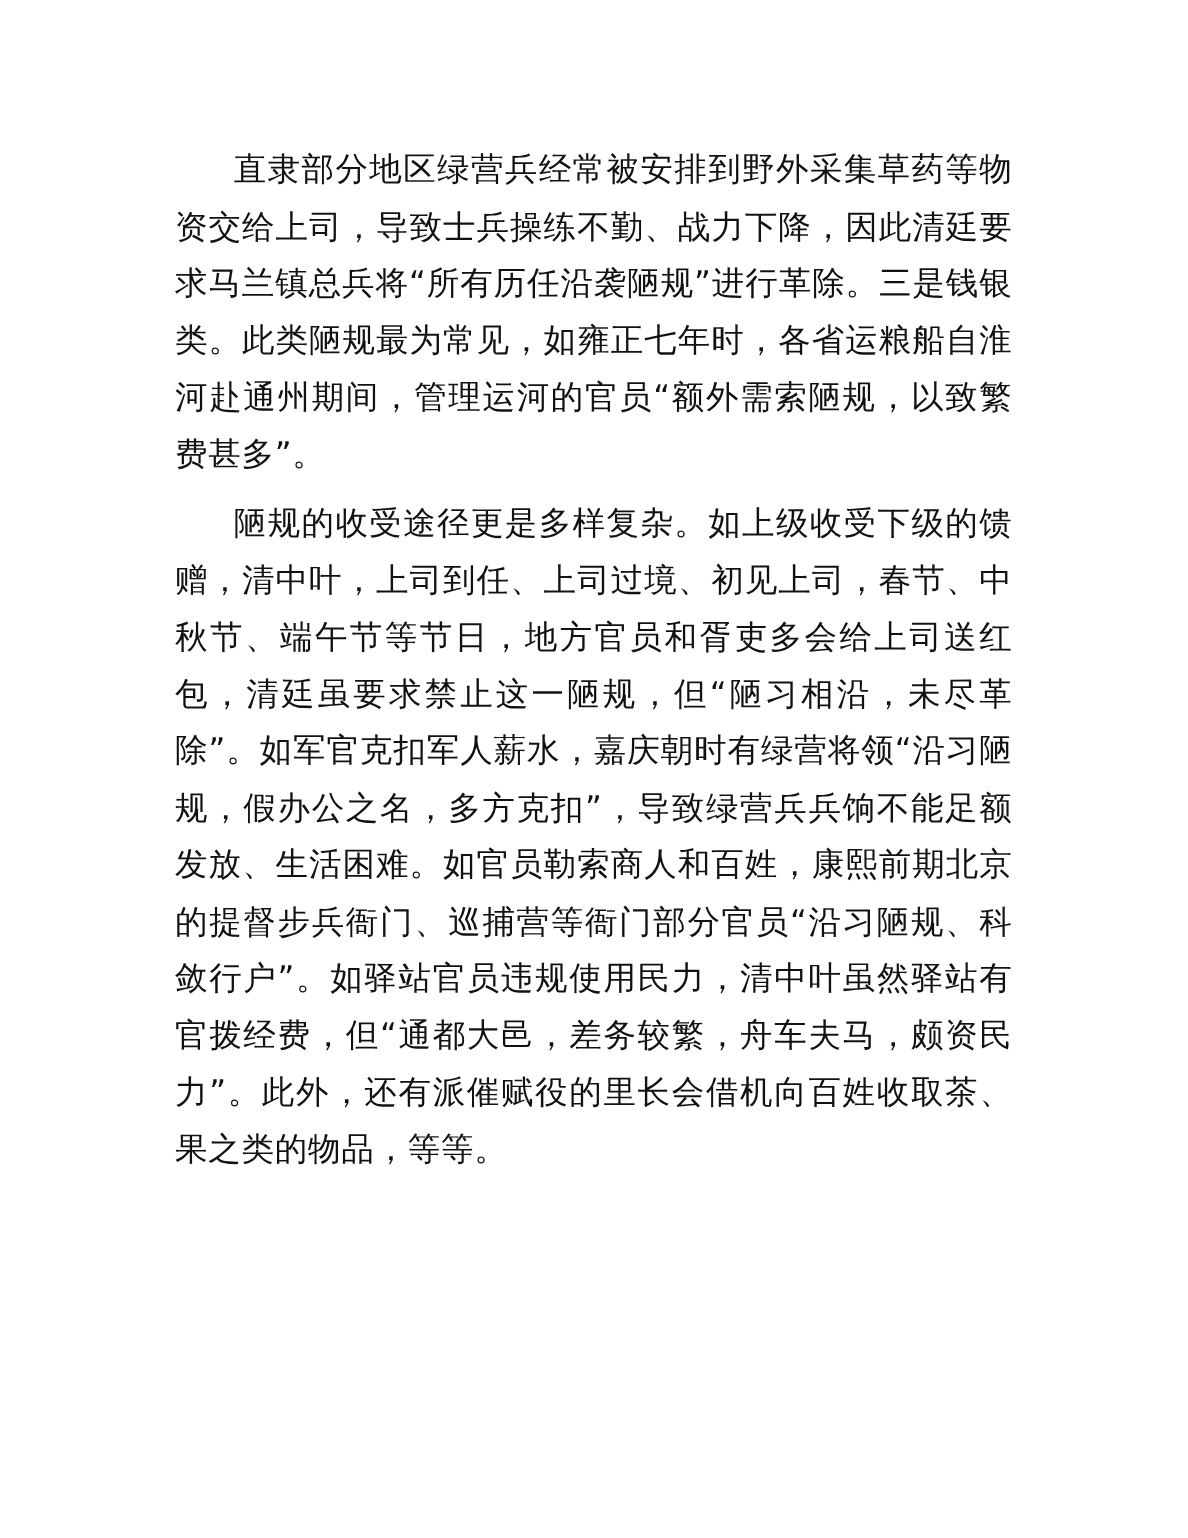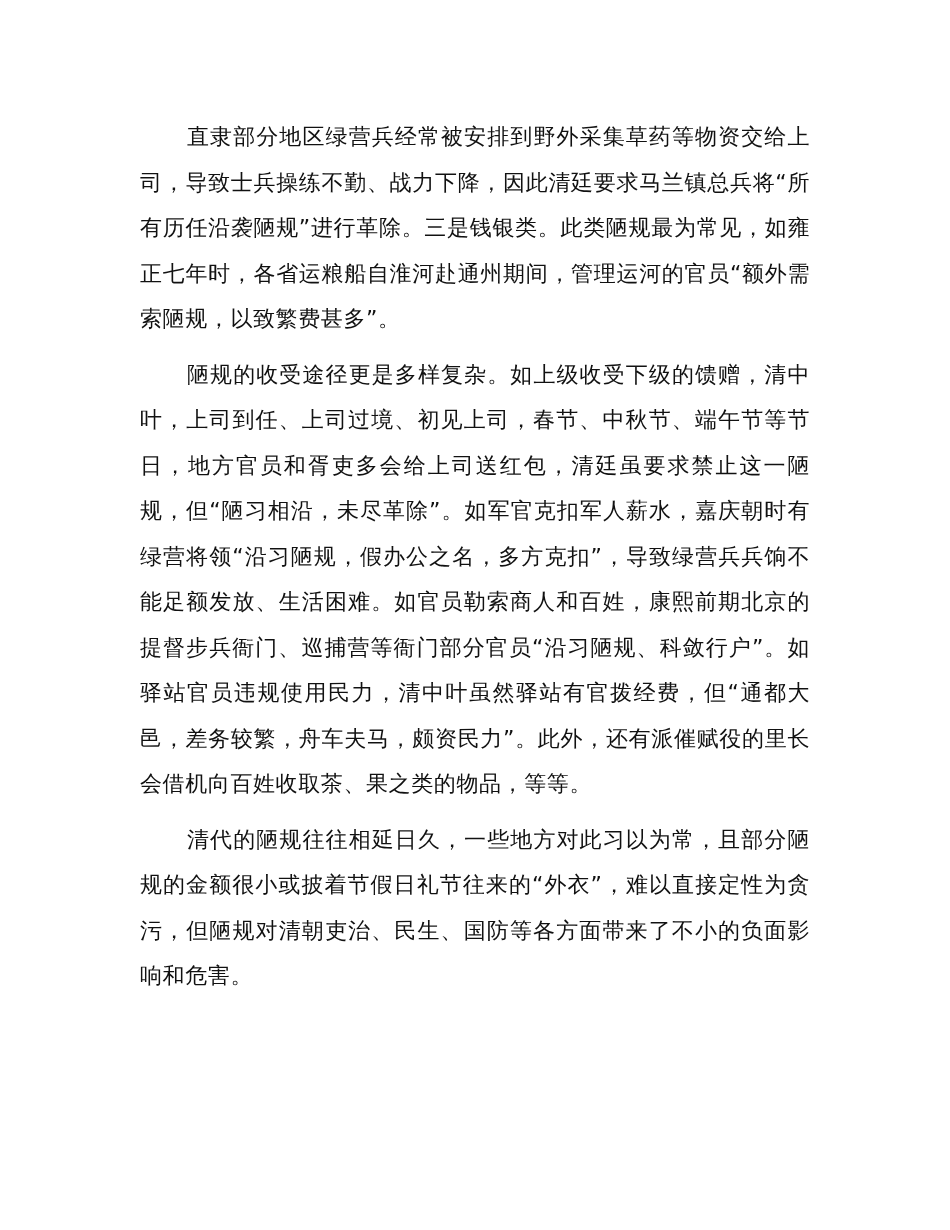--- a/index.html
+++ b/index.html
@@ -3,33 +3,32 @@
 <meta charset="utf-8">
 <style>
   html, body { margin: 0; padding: 0; background: #ffffff; }
   body { width: 950px; height: 1230px; position: relative; overflow: hidden; }
   .page {
     position: absolute;
     left: 140px;
     top: 114px;
     width: 670px;
     font-family: "DejaVu Sans", "Liberation Sans", sans-serif;
-    font-size: 22px;
+    font-size: 26px;
     color: #111111;
   }
   .para {
     margin: 0 0 10px 0;
     line-height: 45.5px;
     text-indent: 47px;
     text-align: justify;
     text-align-last: left;
     letter-spacing: 0.6px;
     word-break: break-all;
   }
 </style>
 </head>
 <body>
 
 <div class="page">
   <p class="para"><span>直隶部分地区绿营兵经常被安排到野外采集草药等物资交</span><span>给上司，导致士兵操练不勤、战力下降，因此清廷要求马兰镇</span><span>总兵将“所有历任沿袭陋规”进行革除。三是钱银类。此类陋</span><span>规最为常见，如雍正七年时，各省运粮船自淮河赴通州期间，</span><span>管理运河的官员“额外需索陋规，以致繁费甚多”。</span></p>
   <p class="para"><span>陋规的收受途径更是多样复杂。如上级收受下级的馈赠，</span><span>清中叶，上司到任、上司过境、初见上司，春节、中秋节、端</span><span>午节等节日，地方官员和胥吏多会给上司送红包，清廷虽要求</span><span>禁止这一陋规，但“陋习相沿，未尽革除”。如军官克扣军人</span><span>薪水，嘉庆朝时有绿营将领“沿习陋规，假办公之名，多方克</span><span>扣”，导致绿营兵兵饷不能足额发放、生活困难。如官员勒索</span><span>商人和百姓，康熙前期北京的提督步兵衙门、巡捕营等衙门部</span><span>分官员“沿习陋规、科敛行户”。如驿站官员违规使用民力，</span><span>清中叶虽然驿站有官拨经费，但“通都大邑，差务较繁，舟车</span><span>夫马，颇资民力”。此外，还有派催赋役的里长会借机向百姓</span><span>收取茶、果之类的物品，等等。</span></p>
-  <p class="para"><span>清代的陋规往往相延日久，一些地方对此习以为常，且部</span><span>分陋规的金额很小或披着节假日礼节往来的“外衣”，难以直</span><span>接定性为贪污，但陋规对清朝吏治、民生、国防等各方面带来</span><span>了不小的负面影响和危害。</span></p>
 </div>
 
 </body></html>

